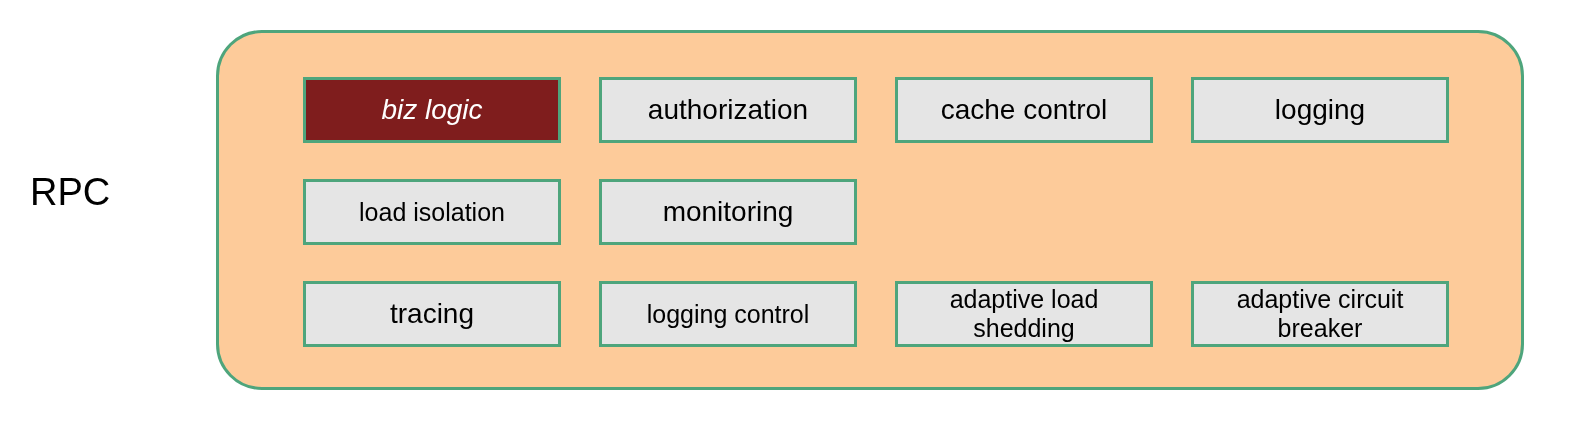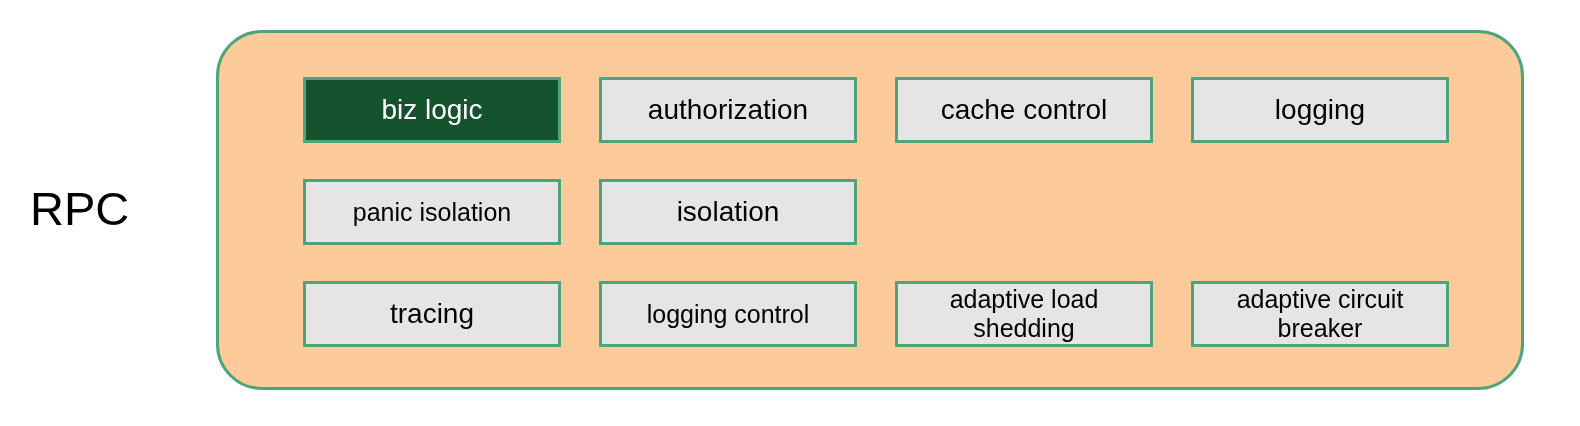--- a/index.html
+++ b/index.html
@@ -15,22 +15,22 @@
   }
   #canvas {
     position: relative;
     width: 1580px;
     height: 426px;
     background: #ffffff;
   }
   .rpc-label {
     position: absolute;
     left: 30px;
-    top: 183px;
-    font-size: 47px;
+    top: 166px;
+    font-size: 38px;
     line-height: 52px;
     color: #000000;
     white-space: nowrap;
     letter-spacing: 0px;
   }
   .rpc-container {
     position: absolute;
     left: 216px;
     top: 30px;
     width: 1308px;
@@ -68,22 +68,23 @@
     font-size: 28px;
     line-height: 32px;
     padding: 0 4px;
     user-select: none;
   }
   .cell.small {
     font-size: 25px;
     line-height: 29px;
   }
   .cell.highlight {
-    background: #14532d;
+    background: #7f1d1d;
     color: #ffffff;
+    font-style: italic;
   }
   .cell .label {
     display: block;
   }
 </style>
 </head>
 <body>
 
 <div id="canvas">
 
@@ -100,24 +101,24 @@
           </div>
           <div class="cell">
             <span class="label">cache control</span>
           </div>
           <div class="cell">
             <span class="label">logging</span>
           </div>
         </div>
         <div class="row">
           <div class="cell small">
-            <span class="label">panic isolation</span>
+            <span class="label">load isolation</span>
           </div>
           <div class="cell">
-            <span class="label">isolation</span>
+            <span class="label">monitoring</span>
           </div>
         </div>
         <div class="row">
           <div class="cell">
             <span class="label">tracing</span>
           </div>
           <div class="cell small">
             <span class="label">logging control</span>
           </div>
           <div class="cell small">

